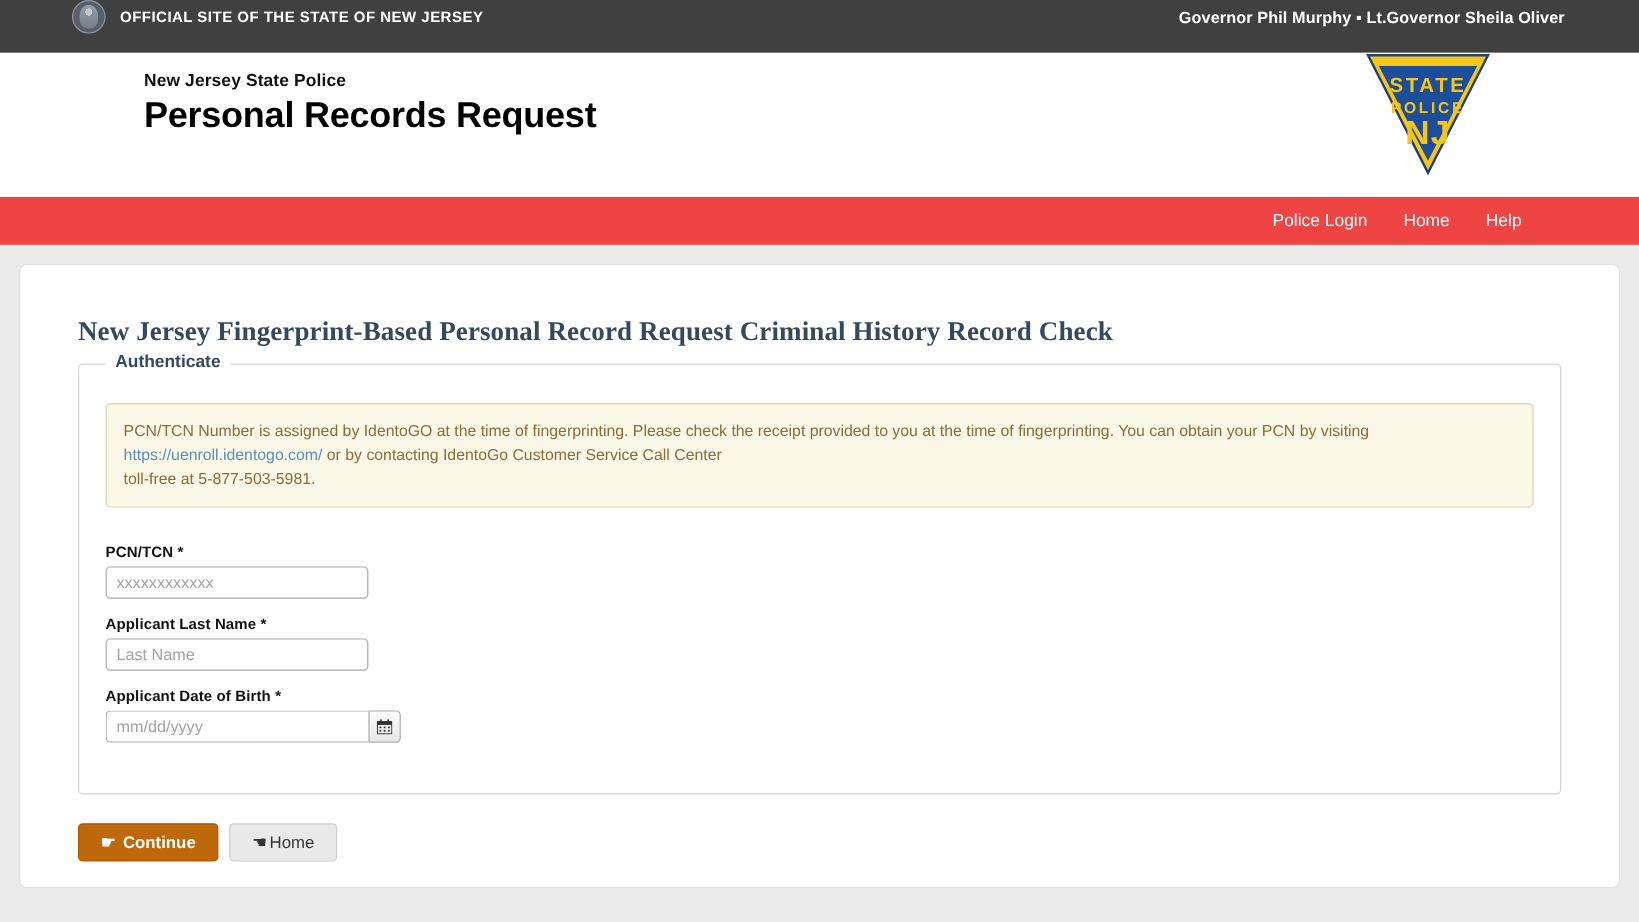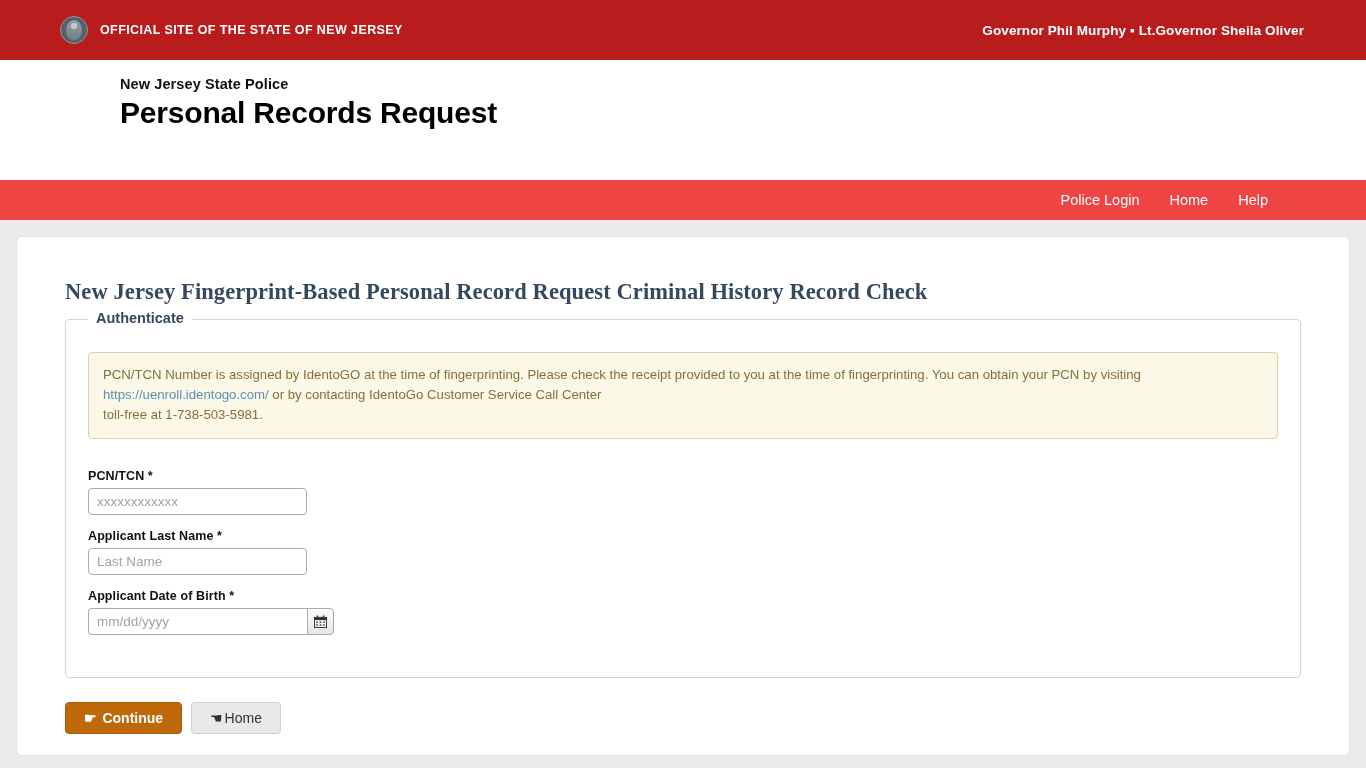--- a/index.html
+++ b/index.html
@@ -8,24 +8,24 @@
     margin: 0; padding: 0;
     width: 1366px; height: 768px;
     overflow: hidden;
     background: #ebebeb;
     font-family: "Liberation Sans", sans-serif;
     -webkit-font-smoothing: antialiased;
   }
 
   
   .state-bar {
-    height: 60px;
-    background: #b91c1c;
-    display: flex;
-    align-items: center;
+    height: 44px;
+    background: #404040;
+    display: flex;
+    align-items: flex-start;
     position: relative;
   }
   .state-bar-inner {
     width: 1246px;
     margin: 0 auto;
     display: flex;
     align-items: center;
     padding-left: 0px;
   }
   .seal-wrap {
@@ -287,20 +287,29 @@
     </div>
     <span class="state-bar-gov">Governor Phil Murphy ▪ Lt.Governor Sheila Oliver</span>
   </div>
 </div>
 
 <div class="masthead">
   <div class="masthead-inner">
     <div class="agency-name">New Jersey State Police</div>
     <div class="page-title">Personal Records Request</div>
 
+    <div class="logo">
+      <svg width="112" height="112" viewBox="0 0 112 112" aria-hidden="true">
+        <polygon points="6,8 106,8 56,106" fill="#f5c518" stroke="#1d3f7a" stroke-width="2"></polygon>
+        <polygon points="15,17 97,17 56,96" fill="#1c4e9c"></polygon>
+        <text x="56" y="39" text-anchor="middle" fill="#f5c518" font-family="Liberation Sans, sans-serif" font-size="17" font-weight="bold" letter-spacing="2.2">STATE</text>
+        <text x="56" y="56" text-anchor="middle" fill="#f5c518" font-family="Liberation Sans, sans-serif" font-size="13" font-weight="bold" letter-spacing="2.2">POLICE</text>
+        <text x="56" y="82" text-anchor="middle" fill="#f5c518" font-family="Liberation Sans, sans-serif" font-size="28" font-weight="bold" letter-spacing="1">NJ</text>
+      </svg>
+    </div>
   </div>
 </div>
 
 <div class="navbar">
   <div class="navbar-inner">
     <a class="nav-link" href="#">Police Login</a>
     <a class="nav-link" href="#">Home</a>
     <a class="nav-link" href="#">Help</a>
   </div>
 </div>
@@ -309,21 +318,21 @@
   <div class="card">
 
     <div class="section-heading">New Jersey Fingerprint-Based Personal Record Request Criminal History Record Check</div>
 
 
     <div class="fieldset">
       <div class="legend">Authenticate</div>
 
       <div class="alert">
         <span>PCN/TCN Number is assigned by IdentoGO at the time of fingerprinting. Please check the receipt provided to you at the time of fingerprinting. You can obtain your PCN by visiting </span><a href="#">https://uenroll.identogo.com/</a><span> or by contacting IdentoGo Customer Service Call Center</span><br>
-        <span>toll-free at 1-738-503-5981.</span>
+        <span>toll-free at 5-877-503-5981.</span>
       </div>
 
       <div class="form-area">
 
         <div class="field-block">
           <label class="field-label">PCN/TCN *</label>
           <input class="text-input" type="text" placeholder="xxxxxxxxxxxx" style="">
         </div>
 
         <div class="field-block">

